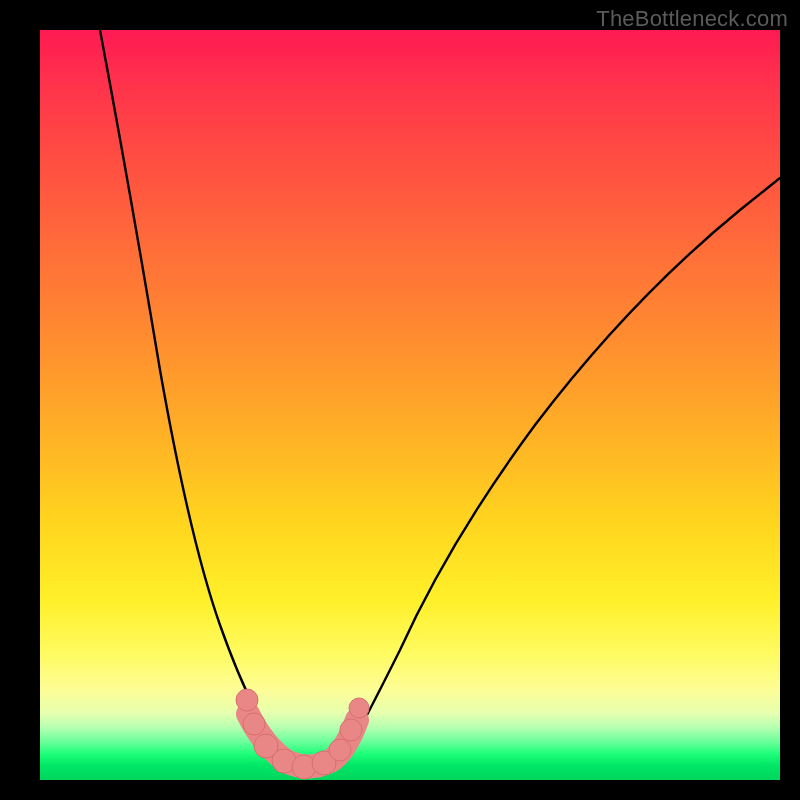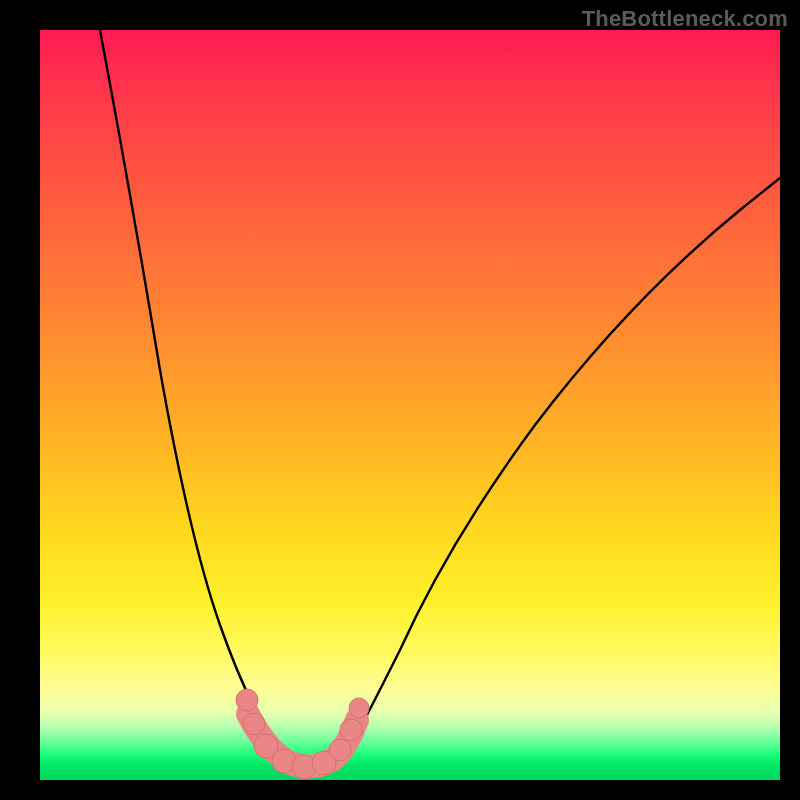--- a/index.html
+++ b/index.html
@@ -53,21 +53,21 @@
       #00e766 98%,
       #00d65d 100%
     );
   }
   .watermark {
     position: absolute;
     top: 6px;
     right: 12px;
     color: #5b5b5b;
     font-size: 22px;
-    font-weight: 700;
+    font-weight: 400;
     letter-spacing: 0.2px;
     pointer-events: none;
     user-select: none;
   }
   svg.curves {
     position: absolute;
     left: 0;
     top: 0;
     width: 100%;
     height: 100%;

